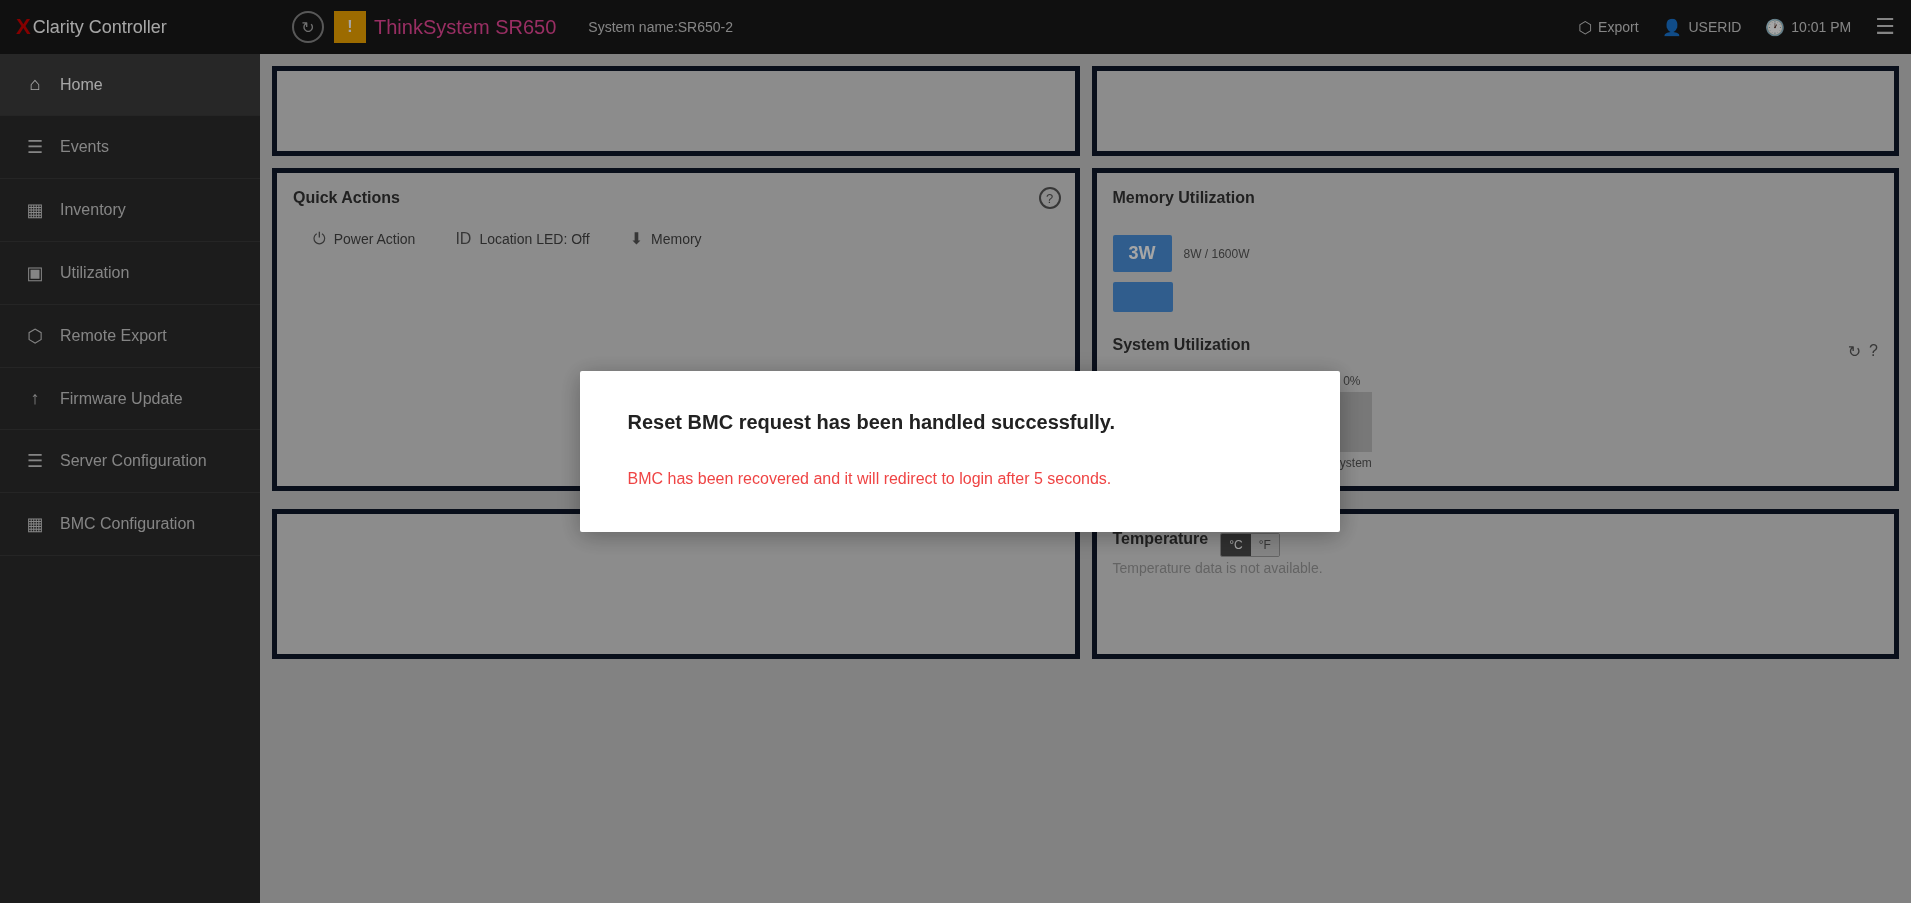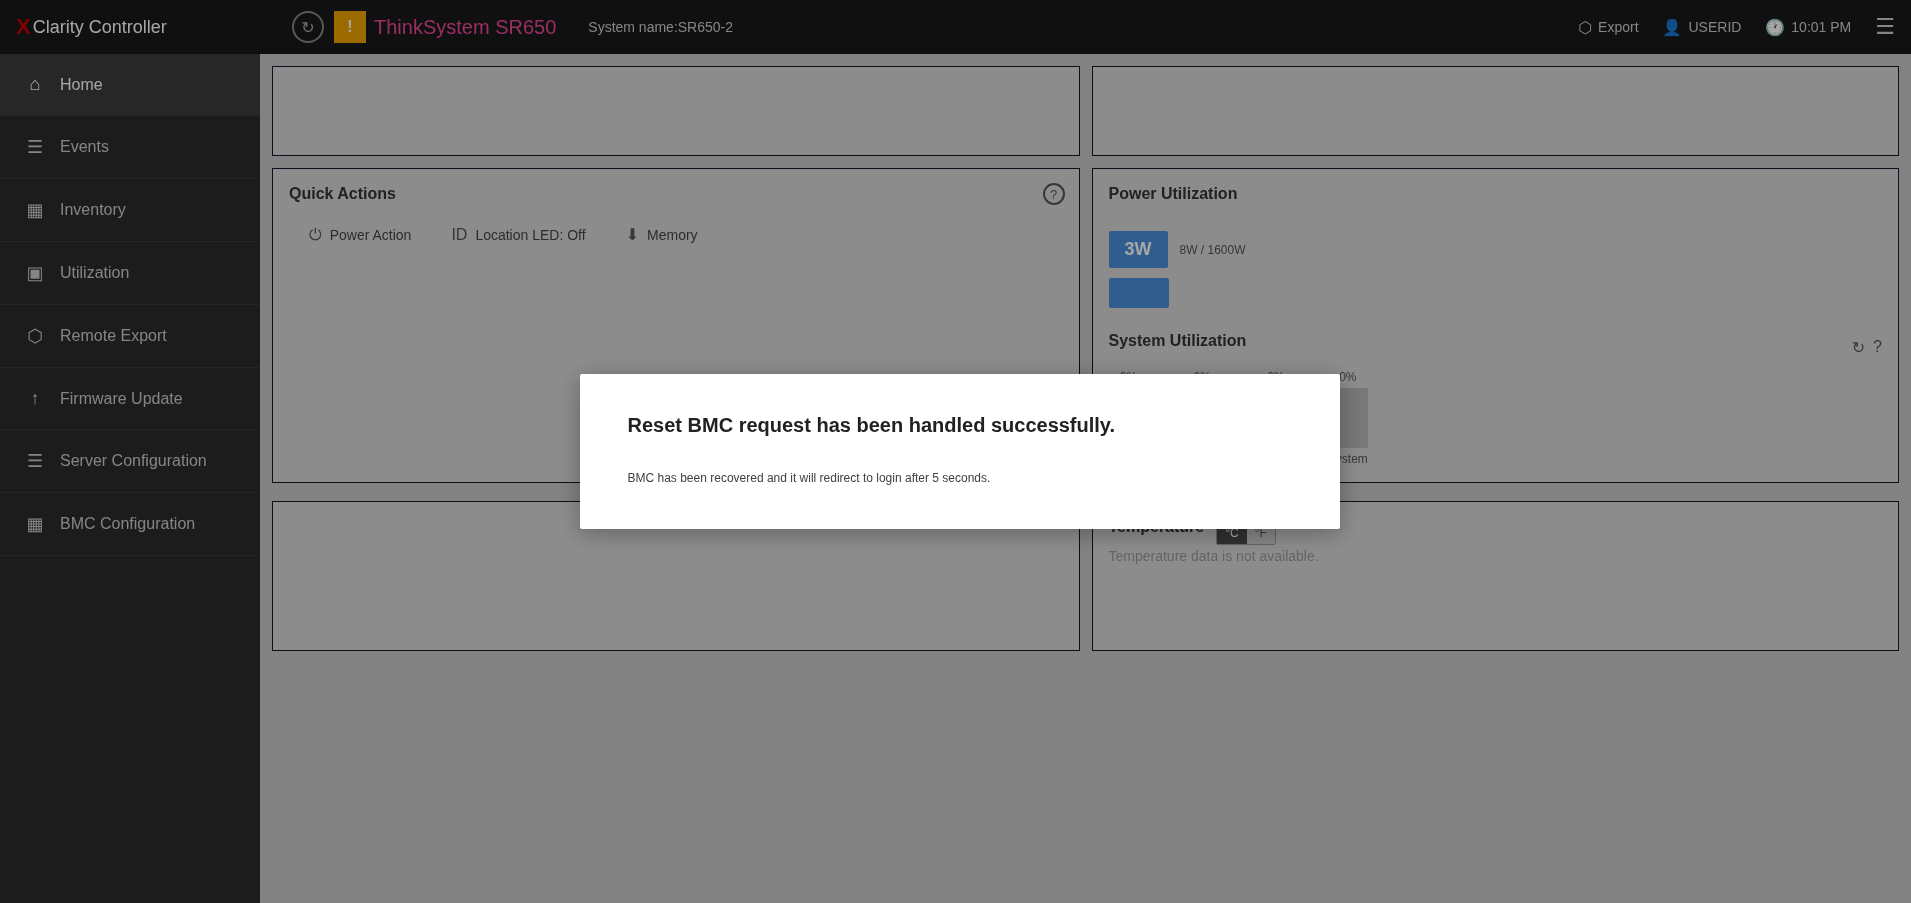--- a/index.html
+++ b/index.html
@@ -147,21 +147,21 @@
     
     .content-area {
       flex: 1;
       background: #c8c8c8;
       overflow: auto;
       position: relative;
     }
 
     .panel {
       background: #d8d8d8;
-      border: 1px solid #0f172a;
+      border: 5px solid #0f172a;
       margin: 6px;
       padding: 16px;
       position: relative;
     }
 
     .top-panel-left {
       height: 90px;
     }
     .top-panel-right {
       height: 90px;
@@ -327,22 +327,22 @@
       box-shadow: 0 4px 24px rgba(0,0,0,0.3);
       margin-left: 8px;
     }
     .modal-title {
       font-size: 20px;
       font-weight: 700;
       color: #222;
       margin-bottom: 32px;
     }
     .modal-body {
-      font-size: 12px;
-      color: #404040;
+      font-size: 16px;
+      color: #ef4444;
       line-height: 1.6;
     }
   </style>
 </head>
 <body>
 
 <div class="header">
   <div class="header-brand">
     <span class="brand-x">X</span>
     <span class="brand-text">Clarity Controller</span>
@@ -436,21 +436,21 @@
             <span class="quick-action-icon">⬇</span>
             <span>Memory</span>
           </button>
         </div>
       </div>
 
       <div class="panel">
 
         <div style="margin-bottom:24px;">
           <div style="display:flex; align-items:center; gap:16px;">
-            <div class="panel-title">Power Utilization</div>
+            <div class="panel-title">Memory Utilization</div>
           </div>
           <div class="power-reading">
             <div class="power-badge">3W</div>
             <div class="power-max">8W / 1600W</div>
           </div>
           <div style="margin-top:10px; height:30px; background:#4a90d9; width:60px; border-radius:2px;"></div>
         </div>
 
         <div>
           <div class="sys-util-header">

